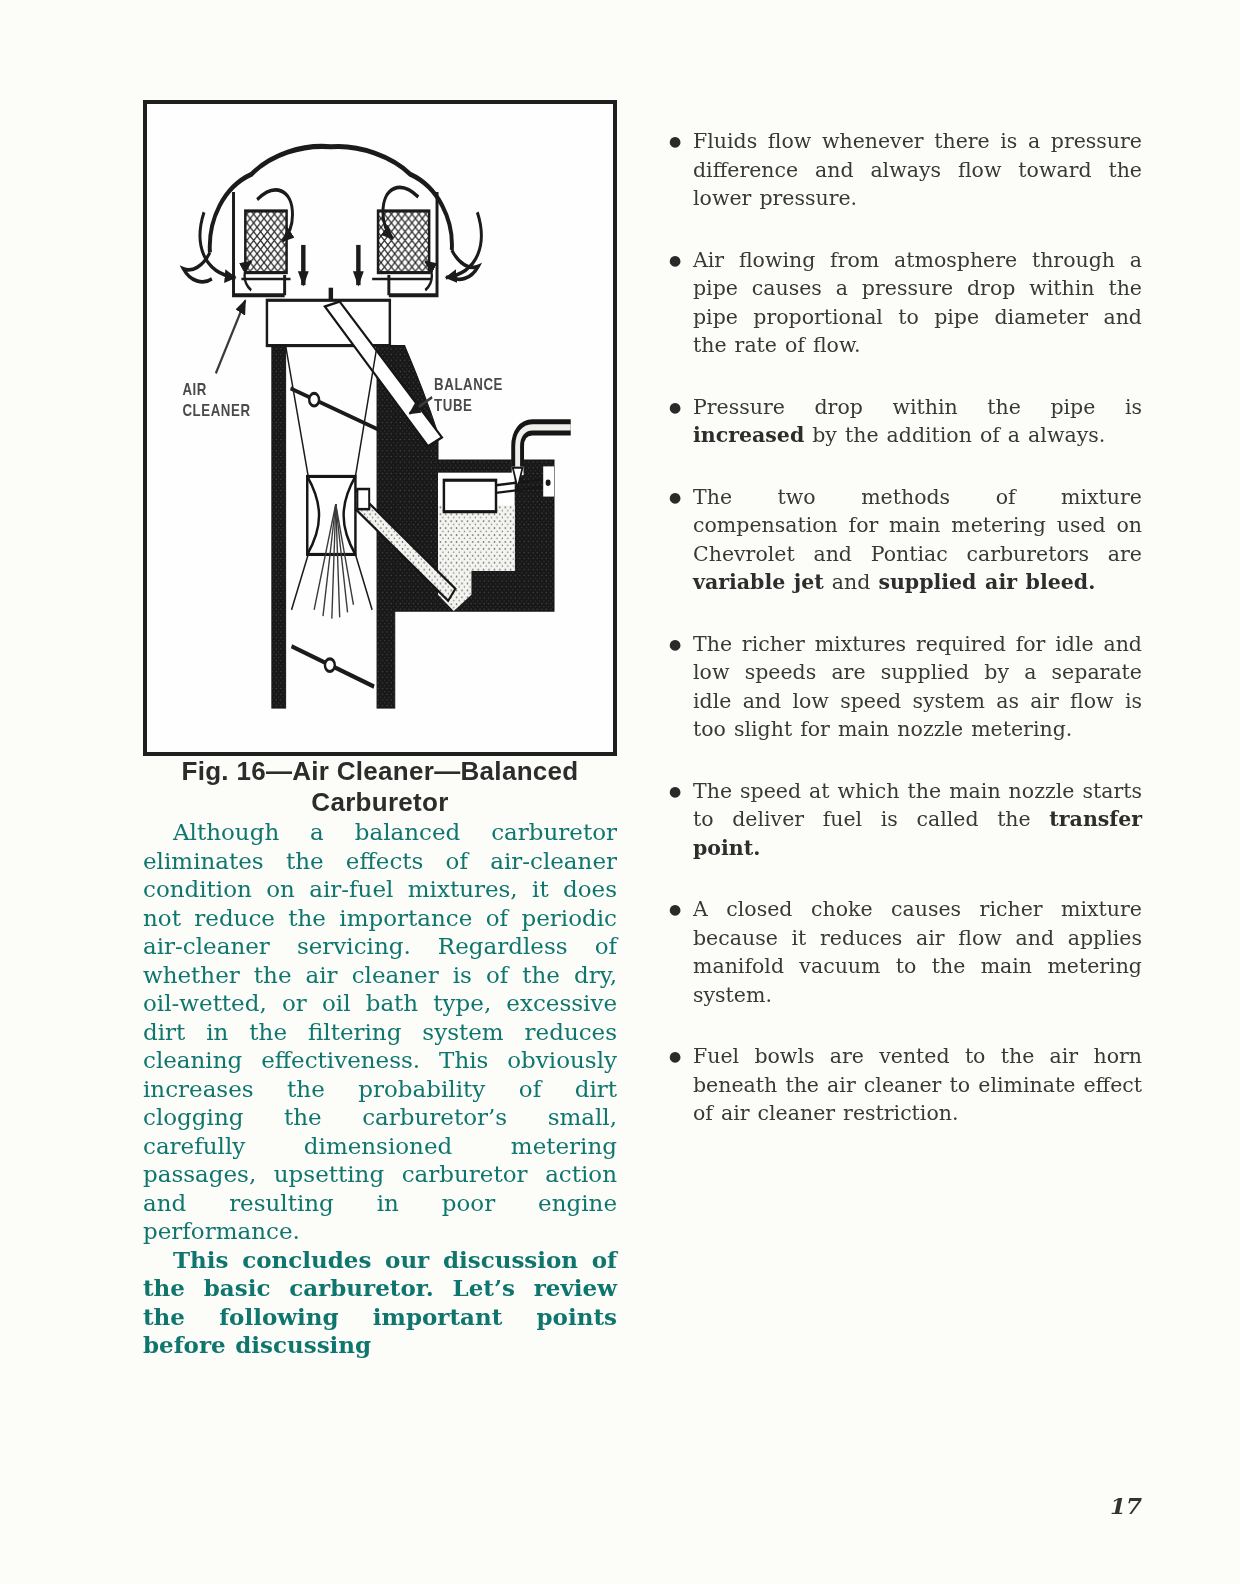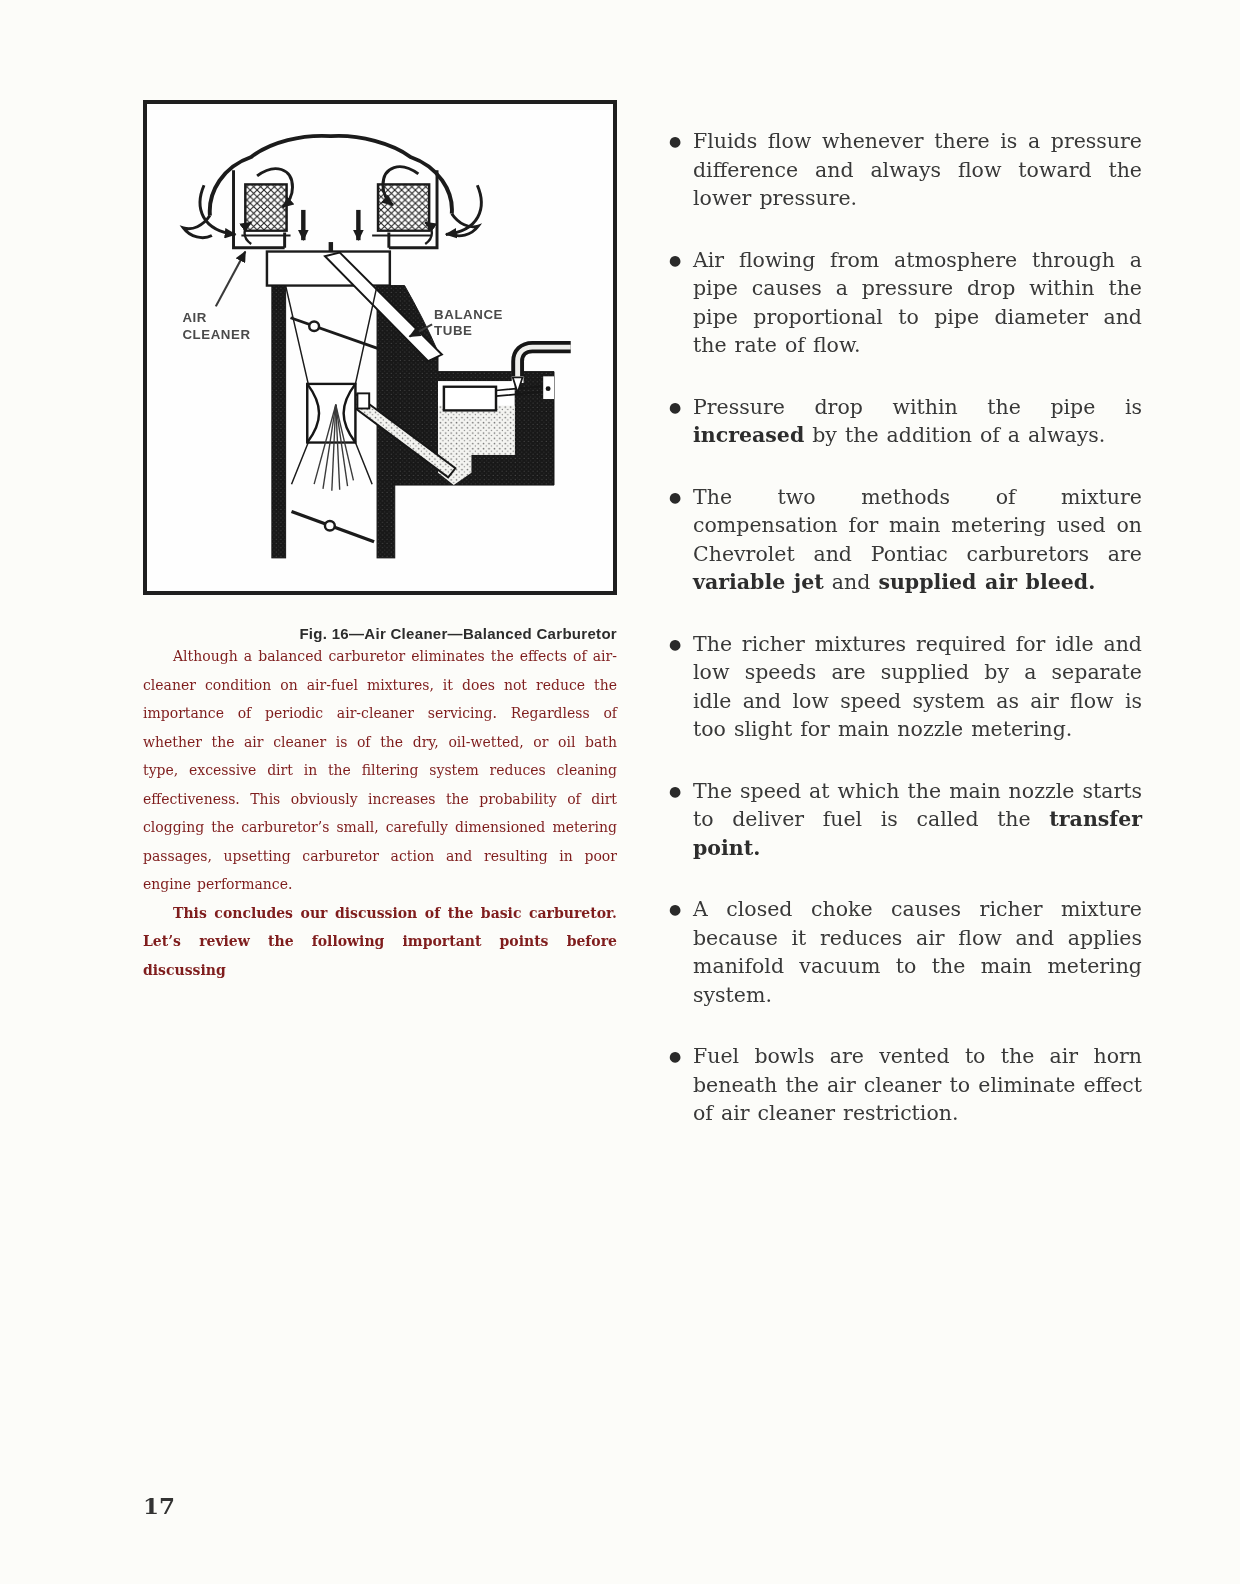--- a/index.html
+++ b/index.html
@@ -5,44 +5,44 @@
   html,body{margin:0;padding:0;background:#e9e7e2;}
   .page{
     position:relative;width:1240px;height:1584px;margin:0 auto;
     background:#fcfcf9;color:#383838;overflow:hidden;
     font-family:"DejaVu Serif", serif;
   }
   .left-col{position:absolute;left:143px;top:100px;width:474px;}
   .right-col{position:absolute;left:664px;top:94px;width:478px;
     font-size:20.5px;line-height:28.5px;}
   .fig-box{
-    width:474px;height:495px;border:4px solid #1f1f1f;box-sizing:border-box;
+    width:474px;height:656px;border:4px solid #1f1f1f;box-sizing:border-box;
     background:#ffffff;
   }
   .fig-box svg{display:block;width:100%;height:100%;}
   .fig-caption{
-    margin-top:30px;text-align:right;
+    text-align:center;
     font-family:"Liberation Sans", sans-serif;font-weight:700;
-    font-size:15px;letter-spacing:.3px;color:#2c2c2c;
+    font-size:26px;letter-spacing:.3px;color:#2c2c2c;
   }
   .body-text p{
-    margin:0;font-size:14px;line-height:28.5px;text-align:justify;
-    text-indent:30px;word-spacing:1.5px;color:#7f1d1d;
+    margin:0;font-size:23px;line-height:28.5px;text-align:justify;
+    text-indent:30px;word-spacing:1.5px;color:#0f766e;
   }
   .p1{margin-top:28px;}
   .p2{margin-top:38px;font-weight:bold;}
   .intro{text-align:justify;word-spacing:1.5px;}
   ul.bullets{list-style:none;margin:0;padding:0;}
   ul.bullets li{display:flex;margin-top:33px;}
   .dot{flex:0 0 24px;padding-left:5px;font-size:14px;line-height:28.5px;color:#2a2a2a;}
   .btxt{flex:1;text-align:justify;word-spacing:1.5px;}
   .btxt b{font-weight:700;color:#2d2d2d;}
   .page-number{
-    position:absolute;top:1492px;left:143px;width:999px;text-align:left;
-    font-size:23px;font-weight:700;color:#333333;
+    position:absolute;top:1492px;left:143px;width:999px;text-align:right;
+    font-size:23px;font-weight:700;color:#333333;font-style:italic;
   }
   .dlabel{
     font-family:"Liberation Sans", sans-serif;font-weight:700;
     font-size:13.5px;letter-spacing:.6px;fill:#4a4a4a;
   }
 </style>
 </head>
 <body>
 
 <div class="page">

